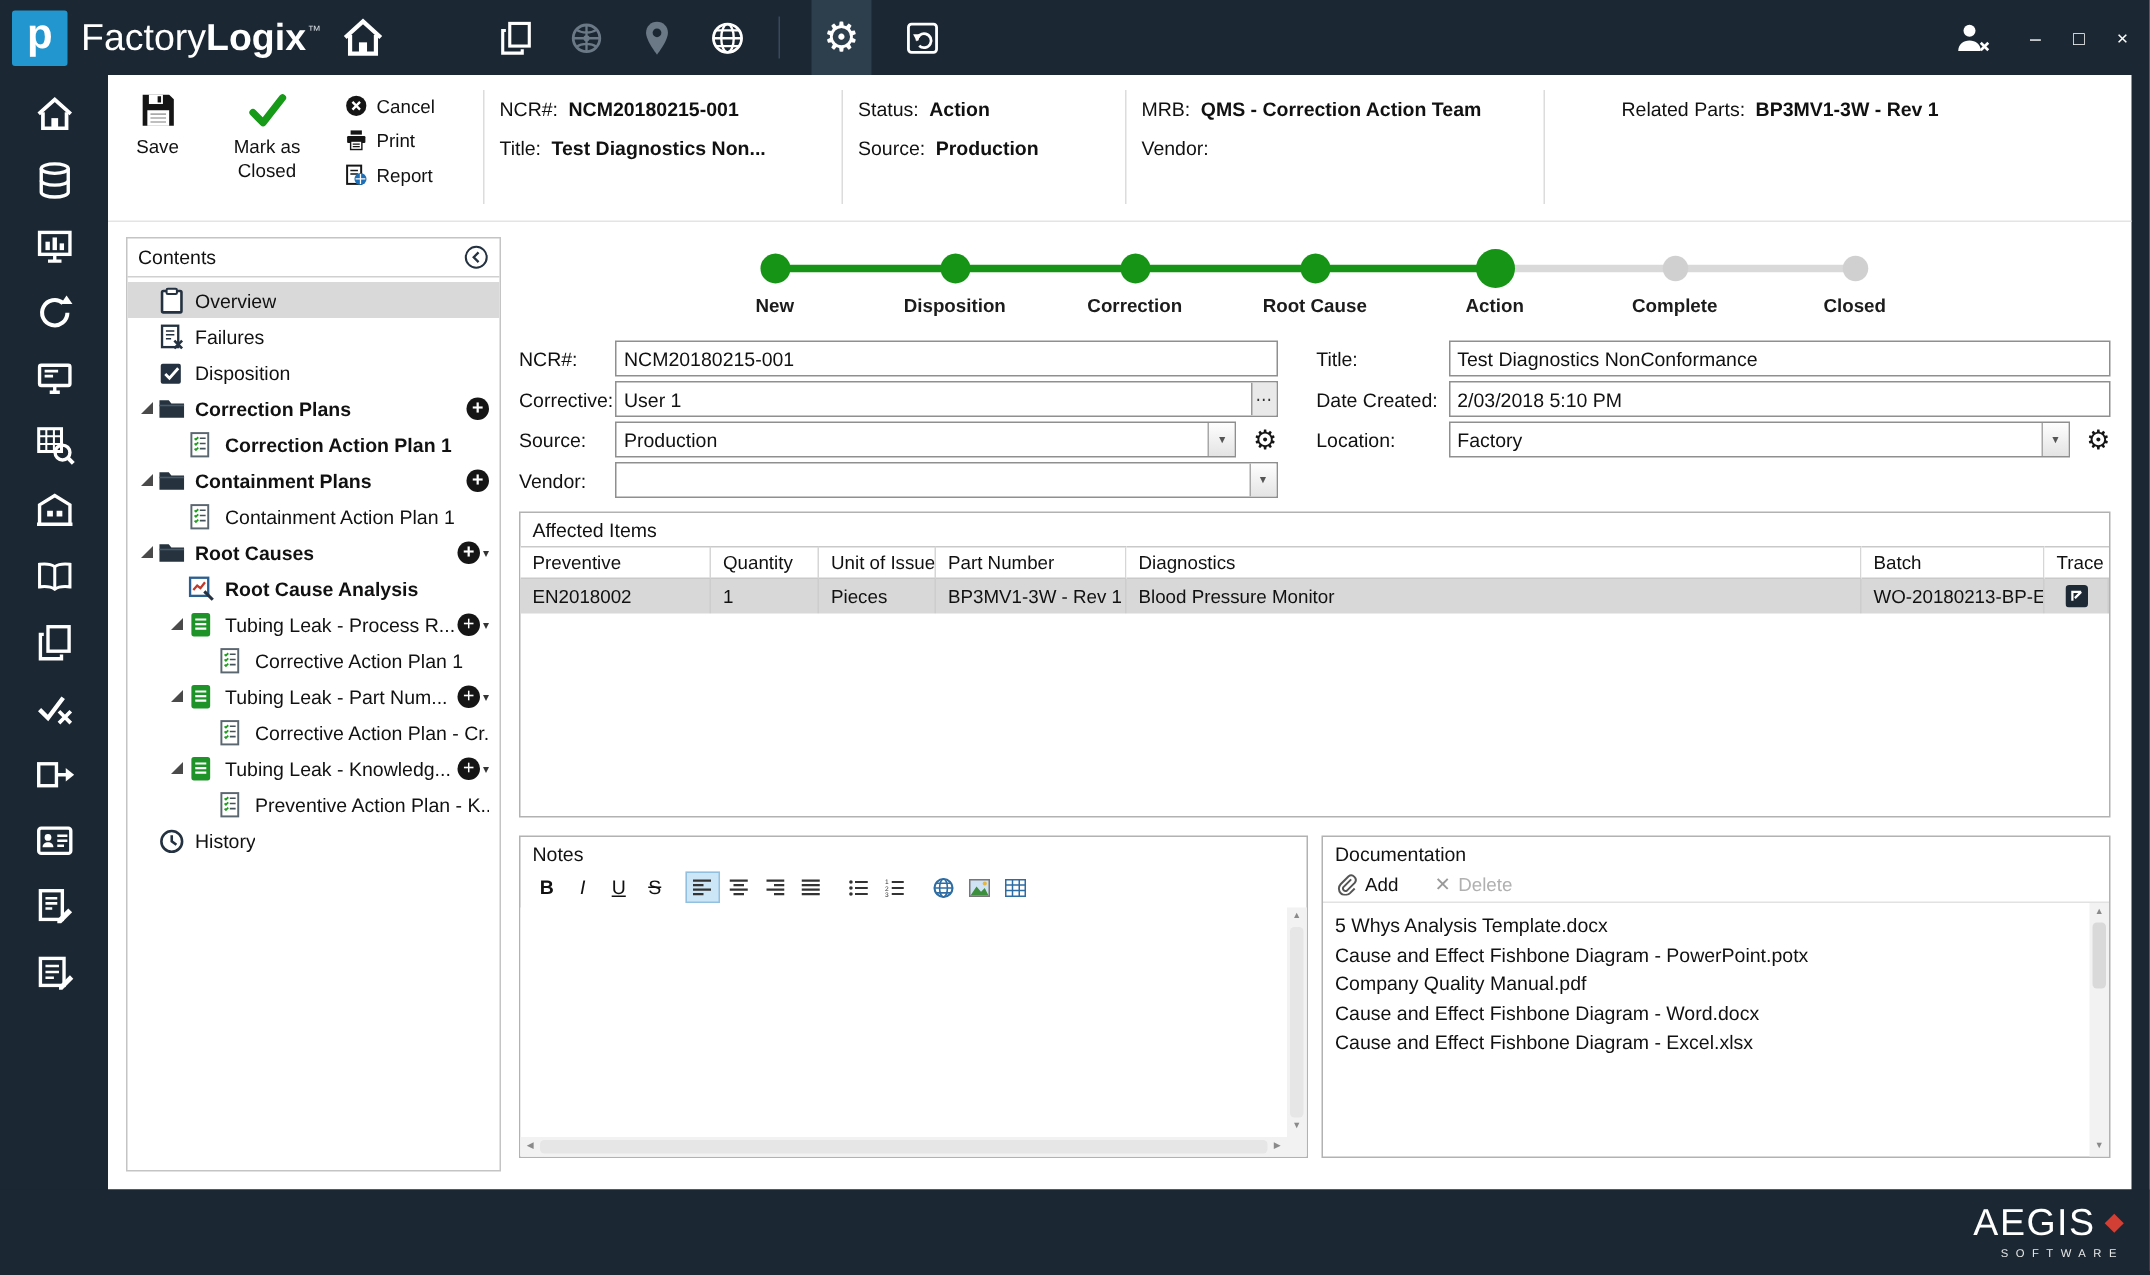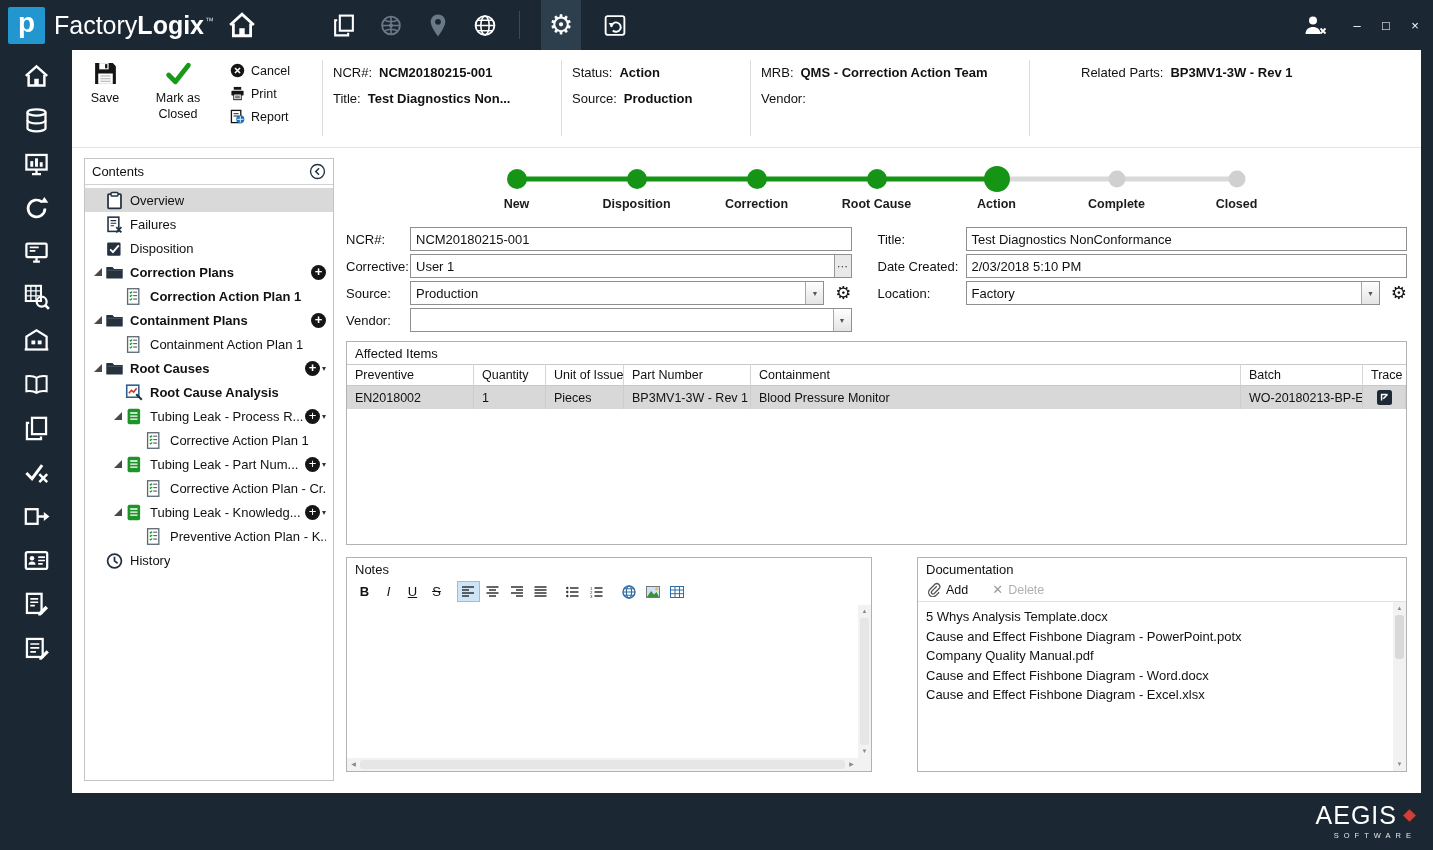--- a/index.html
+++ b/index.html
@@ -125,21 +125,21 @@
   .notes-toolbar{display:flex;align-items:center;padding:1px 4px 3px 6px;gap:1px;flex:none;}
   .fmt{width:21px;height:19px;display:flex;align-items:center;justify-content:center;font-size:13px;
        color:#111;cursor:pointer;border:1px solid transparent;}
   .fmt.active{background:#cde6f7;border-color:#92c0e0;}
   .fmt i{font-style:italic;}
   .fmt svg{display:block;}
   .fmt[data-name="align-left-button"],.fmt[data-name="bullet-list-button"],
   .fmt[data-name="hyperlink-button"]{margin-left:8px;}
   .editor{position:relative;flex:1;background:#fff;}
 
-  .docs{flex:1;display:flex;flex-direction:column;min-width:0;margin-left:36px;}
+  .docs{flex:1;display:flex;flex-direction:column;min-width:0;}
   .doc-actions{display:flex;align-items:center;gap:24px;padding:2px 8px 4px;border-bottom:1px solid #e2e2e2;flex:none;}
   .doc-btn{display:flex;align-items:center;gap:5px;font-size:12.5px;color:#111;cursor:pointer;}
   .doc-btn svg{width:15px;height:15px;display:block;}
   .doc-btn.disabled{color:#b0b0b0;cursor:default;}
   .del-x{font-weight:700;color:#9a9a9a;font-size:13px;line-height:1;}
   .doc-body{position:relative;flex:1;}
   .doc-list{padding:5px 18px 0 8px;}
   .doc-item{font-size:13px;color:#111;line-height:19.5px;white-space:nowrap;overflow:hidden;cursor:pointer;}
 
   
@@ -739,21 +739,21 @@
             <div></div>
         </div>
 
         <div class="gbox affected" data-name="affected-items-panel">
           <div class="gb-title" data-name="affected-items-title">Affected Items</div>
           <div class="ai-head" id="ai-head" data-name="affected-items-header">
               <div class="ai-hc" data-name="column-identifier">Preventive</div>
               <div class="ai-hc" data-name="column-quantity">Quantity</div>
               <div class="ai-hc" data-name="column-unit-of-issue">Unit of Issue</div>
               <div class="ai-hc" data-name="column-part-number">Part Number</div>
-              <div class="ai-hc" data-name="column-description">Containment</div>
+              <div class="ai-hc" data-name="column-description">Diagnostics</div>
               <div class="ai-hc" data-name="column-batch">Batch</div>
               <div class="ai-hc" data-name="column-trace">Trace</div>
             </div>
           <div id="ai-rows" data-name="affected-items-rows">
               <div class="ai-row selected" data-name="affected-item-row">
                 <div class="ai-c" data-name="affected-item-cell">EN2018002</div>
                 <div class="ai-c" data-name="affected-item-cell">1</div>
                 <div class="ai-c" data-name="affected-item-cell">Pieces</div>
                 <div class="ai-c" data-name="affected-item-cell">BP3MV1-3W  - Rev 1</div>
                 <div class="ai-c" data-name="affected-item-cell">Blood Pressure Monitor</div>

